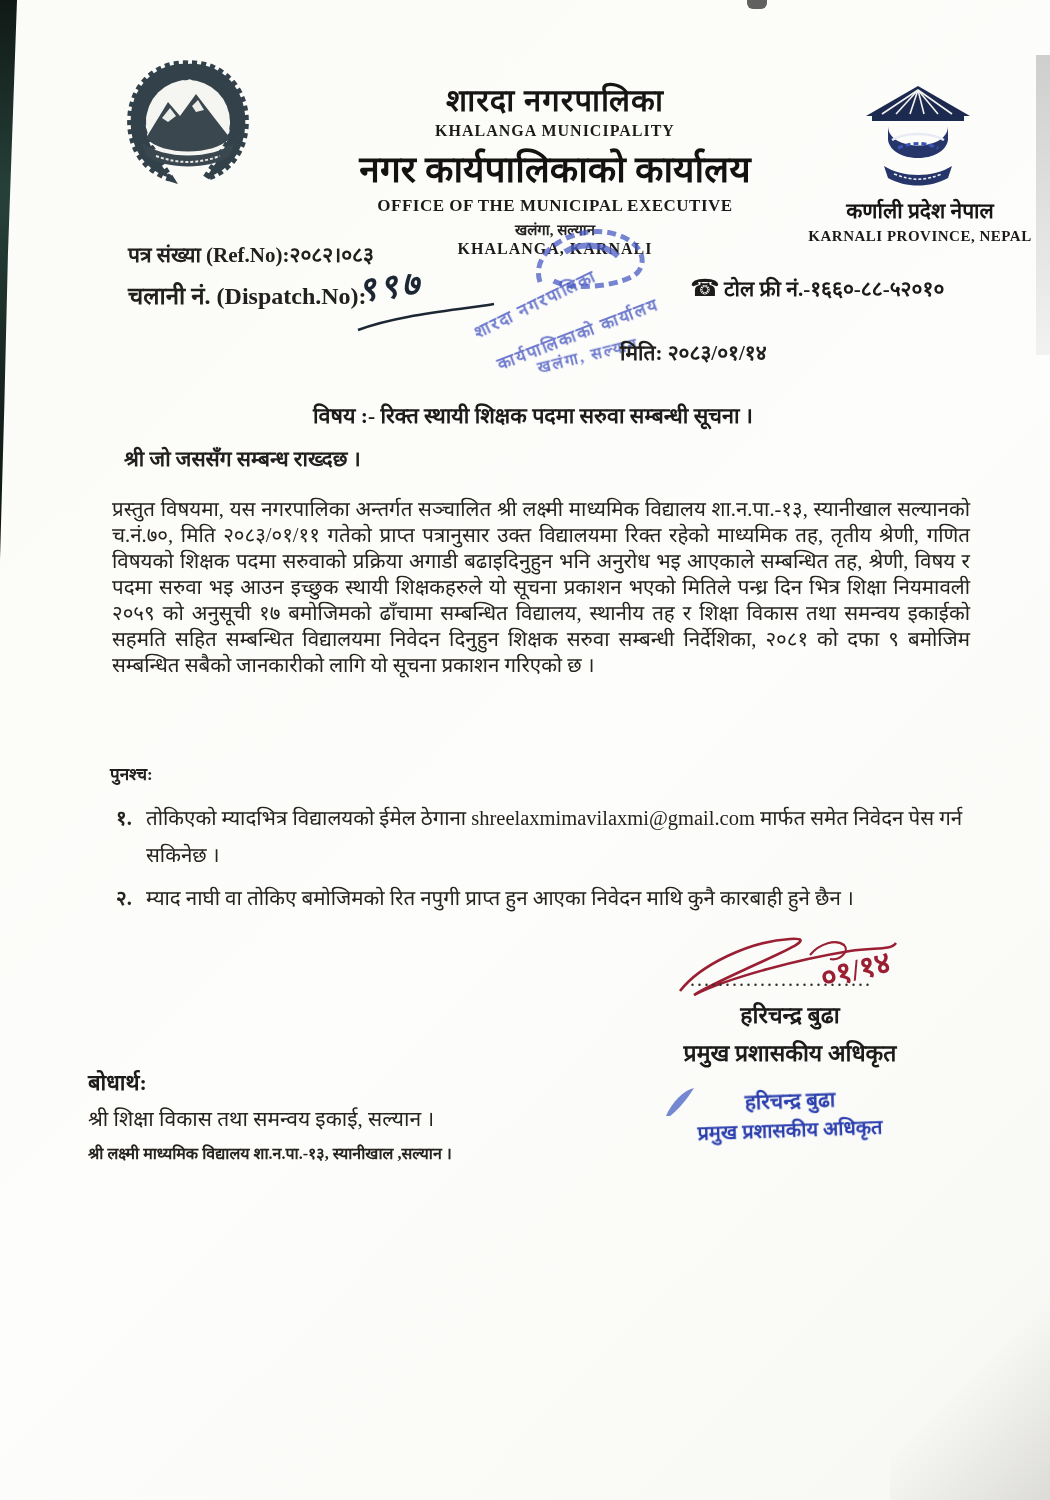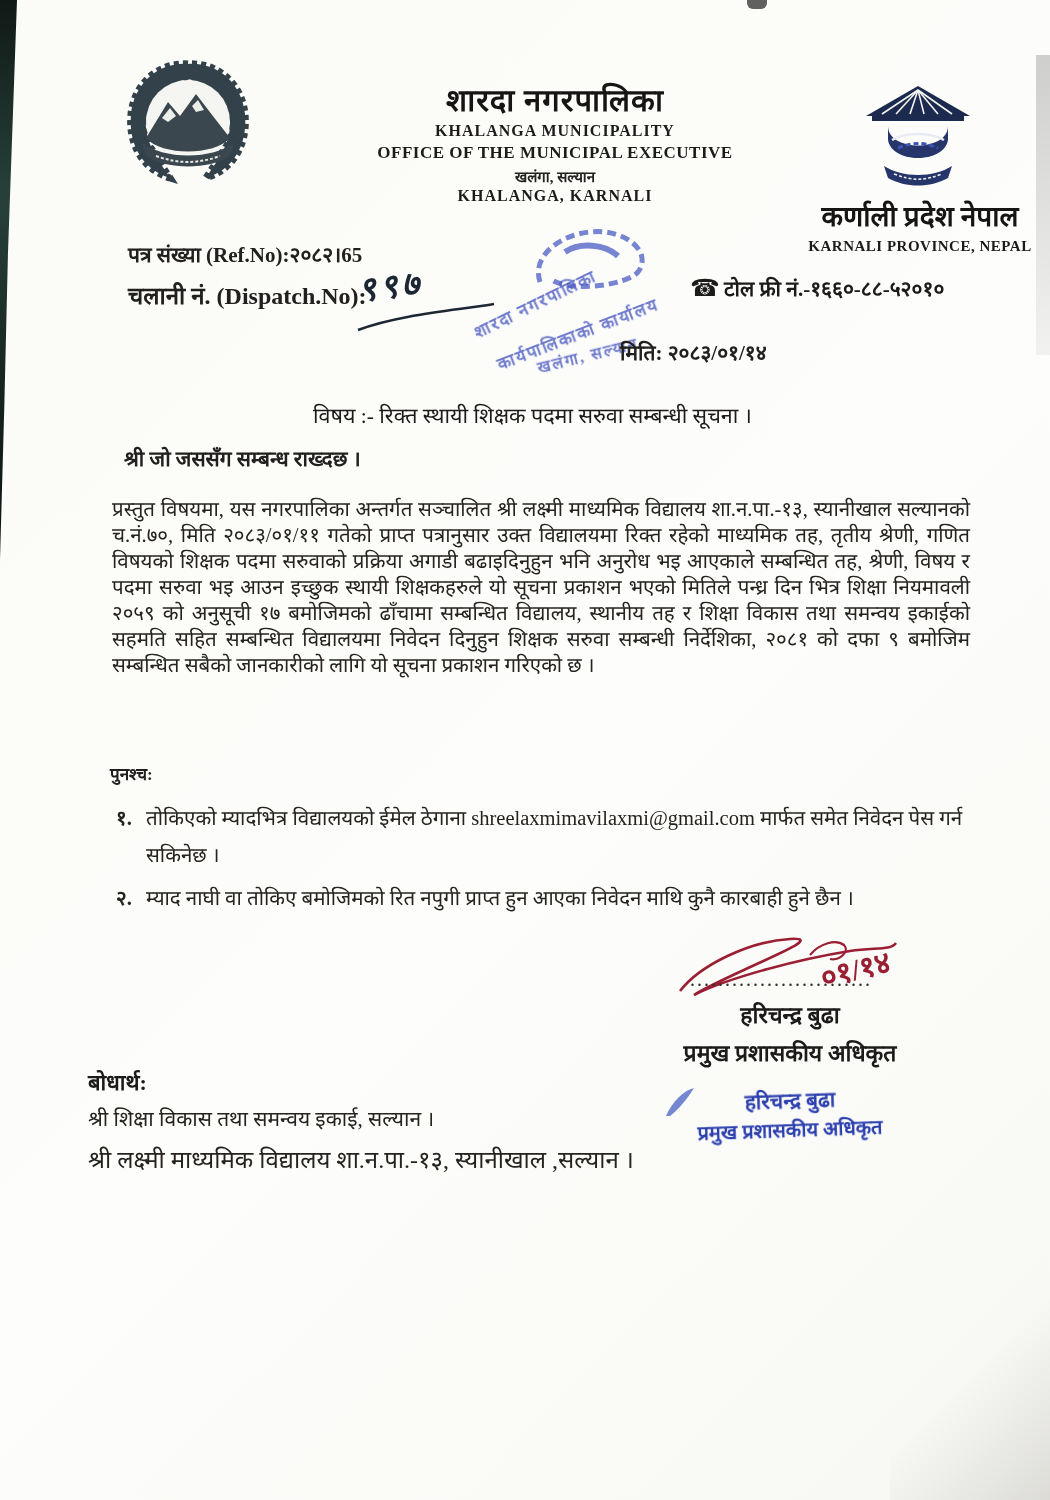--- a/index.html
+++ b/index.html
@@ -22,33 +22,33 @@
     background:linear-gradient(315deg,rgba(150,148,140,.28),rgba(150,148,140,0) 55%);}
   
   .hdr-center{left:255px;top:78px;width:600px;text-align:center;}
   .t-muni-np{font-size:31px;font-weight:bold;color:#171513;letter-spacing:1px;}
   .t-muni-en{font-size:16px;font-weight:bold;color:#1d1b19;letter-spacing:1px;margin-top:2px;}
   .t-office-np{font-size:37px;font-weight:bold;color:#141210;margin-top:2px;}
   .t-office-en{font-size:17px;font-weight:bold;color:#1d1b19;margin-top:3px;letter-spacing:.5px;}
   .t-place-np{font-size:15px;font-weight:bold;color:#242220;margin-top:3px;}
   .t-place-en{font-size:16px;font-weight:bold;color:#1d1b19;margin-top:1px;letter-spacing:1px;}
   .hdr-right{left:790px;top:196px;width:260px;text-align:center;}
-  .t-prov-np{font-size:28px;font-weight:bold;color:#171513;}
+  .t-prov-np{font-size:21px;font-weight:bold;color:#171513;}
   .t-prov-en{font-size:15px;font-weight:bold;color:#1d1b19;margin-top:4px;letter-spacing:.5px;}
   
   .ref-line{left:128px;top:240px;font-size:21px;font-weight:bold;color:#22201e;}
   .dispatch-line{left:128px;top:278px;font-size:24px;font-weight:bold;color:#22201e;}
   .dispatch-hand{left:358px;top:262px;font-size:34px;color:#1c2733;
     transform:rotate(-7deg);font-style:italic;font-weight:bold;letter-spacing:4px;}
   .phone-line{left:690px;top:274px;font-size:21px;font-weight:bold;color:#1d1b19;}
   .phone-icon{font-size:24px;margin-right:4px;}
   
   .date-line{left:620px;top:338px;width:360px;text-align:left;font-size:21px;font-weight:bold;color:#22201e;}
   .ns-line{left:560px;top:374px;width:420px;text-align:right;font-size:21px;font-weight:bold;color:#22201e;}
-  .subject-line{left:313px;top:400px;font-size:21.5px;font-weight:normal;color:#1d1b19;}
+  .subject-line{left:313px;top:400px;font-size:21.5px;font-weight:bold;color:#1d1b19;}
   .salutation{left:124px;top:444px;font-size:21px;font-weight:bold;color:#22201e;}
   
   .body-par{left:112px;top:496px;width:858px;font-size:20.5px;line-height:26px;
     text-align:justify;color:#26231f;font-weight:500;}
   .ps-label{left:110px;top:762px;font-size:17px;font-weight:bold;color:#22201e;}
   .ps-item1{left:116px;top:800px;width:856px;font-size:20.5px;line-height:37px;color:#26231f;display:flex;}
   .ps-item2{left:116px;top:880px;width:856px;font-size:20.5px;line-height:37px;color:#26231f;display:flex;}
   .ps-num{flex:0 0 30px;font-weight:bold;}
   
   .stamp-c{color:#4858c0;opacity:.78;font-weight:bold;filter:blur(.3px);}
@@ -62,21 +62,21 @@
   .sig-name{left:640px;top:998px;width:300px;text-align:center;font-size:23px;font-weight:bold;color:#1d1b19;}
   .sig-title{left:620px;top:1036px;width:340px;text-align:center;font-size:23px;font-weight:bold;color:#1d1b19;}
   
   .ostamp-name{left:670px;top:1086px;width:240px;text-align:center;font-size:21px;font-weight:bold;
     color:#2b3fae;transform:rotate(-2deg);filter:blur(.2px);}
   .ostamp-title{left:640px;top:1116px;width:300px;text-align:center;font-size:20px;font-weight:bold;
     color:#2b3fae;transform:rotate(-2deg);filter:blur(.2px);}
   
   .cc-label{left:88px;top:1066px;font-size:22px;font-weight:bold;color:#1d1b19;}
   .cc-1{left:88px;top:1104px;font-size:21px;color:#26231f;font-weight:500;}
-  .cc-2{left:88px;top:1142px;font-size:24px;color:#26231f;font-weight:400;}
+  .cc-2{left:88px;top:1142px;font-size:16px;color:#26231f;font-weight:700;}
 </style>
 </head>
 <body>
 
 <div id="page">
 
   <div class="abs edge-left"></div>
   <div class="abs blob-top"></div>
   <div class="abs edge-right"></div>
   <div class="abs shadow-br"></div>
@@ -88,20 +88,21 @@
       <path d="M28,82 L50,46 L62,60 L78,38 L98,64 L112,82 C96,100 44,100 28,82 Z" fill="#3a474e"></path>
       <path d="M44,62 L52,52 L58,60 L50,66 Z M74,50 L80,44 L86,54 L78,56 Z" fill="#eceeea"></path>
       <path d="M24,86 C44,104 96,104 116,86 L112,100 C90,114 50,114 28,100 Z" fill="#3a474e"></path>
       <path d="M38,100 C60,108 80,108 102,100" stroke="#e8e8e4" stroke-width="2" stroke-dasharray="3 2" fill="none"></path>
     </svg>
   </div>
 
   <div class="abs hdr-center">
     <div class="t-muni-np">शारदा नगरपालिका</div>
     <div class="t-muni-en">KHALANGA MUNICIPALITY</div>
+    <div class="t-office-np">नगर कार्यपालिकाको कार्यालय</div>
     <div class="t-office-en">OFFICE OF THE MUNICIPAL EXECUTIVE</div>
     <div class="t-place-np">खलंगा, सल्यान</div>
     <div class="t-place-en">KHALANGA, KARNALI</div>
   </div>
 
   <div class="abs" style="left:858px;top:82px;width:120px;height:115px;">
     <svg width="120" height="115" viewBox="0 0 120 115">
       <path d="M60,4 L112,34 L8,34 Z" fill="#1d2a4f"></path>
       <g stroke="#f4f4f0" stroke-width="1.6">
         <line x1="60" y1="8" x2="24" y2="32"></line>
@@ -118,21 +119,21 @@
       <path d="M26,84 C45,96 75,96 94,84 L90,96 C72,106 48,106 30,96 Z" fill="#26366b"></path>
       <path d="M36,92 C55,99 65,99 84,92" stroke="#eceef6" stroke-width="1.6" stroke-dasharray="3 2" fill="none"></path>
     </svg>
   </div>
 
   <div class="abs hdr-right">
     <div class="t-prov-np">कर्णाली प्रदेश नेपाल</div>
     <div class="t-prov-en">KARNALI PROVINCE, NEPAL</div>
   </div>
 
-  <div class="abs ref-line">पत्र संख्या (Ref.No):२०८२।65</div>
+  <div class="abs ref-line">पत्र संख्या (Ref.No):२०८२।०८३</div>
   <div class="abs dispatch-line">चलानी नं. (Dispatch.No):</div>
   <div class="abs dispatch-hand">९९७</div>
   <svg class="abs" style="left:350px;top:300px;" width="150" height="40">
     <path d="M8,30 C50,14 110,10 144,4" stroke="#1c2733" stroke-width="2.6" fill="none"></path>
   </svg>
 
   <div class="abs phone-line">
     <span class="phone-icon">☎</span><span>टोल फ्री नं.-१६६०-८८-५२०१०</span>
   </div>
 

